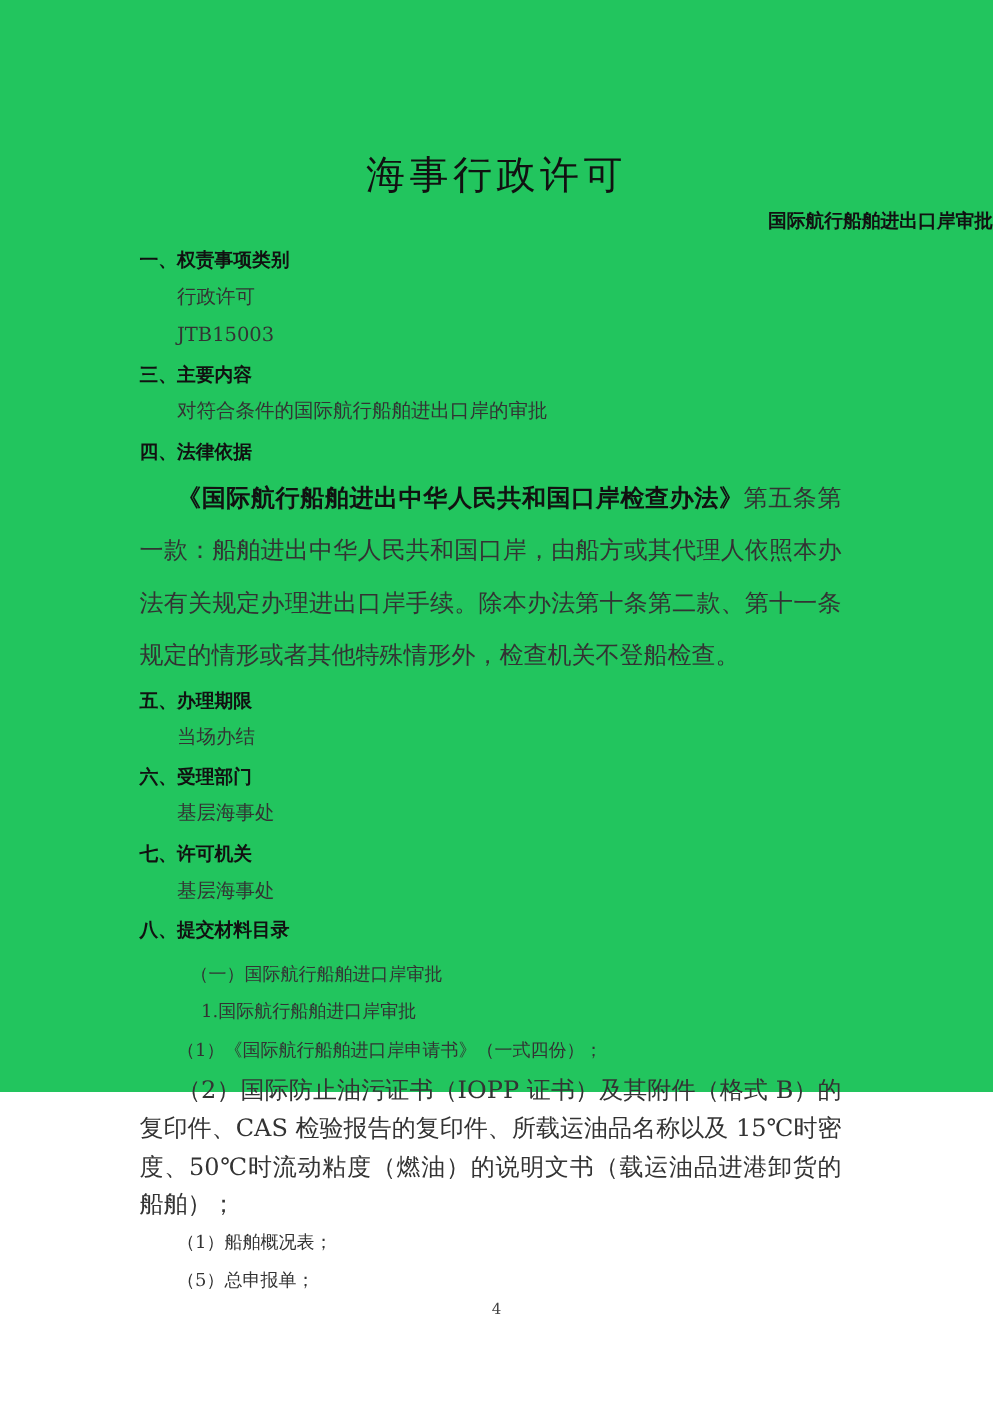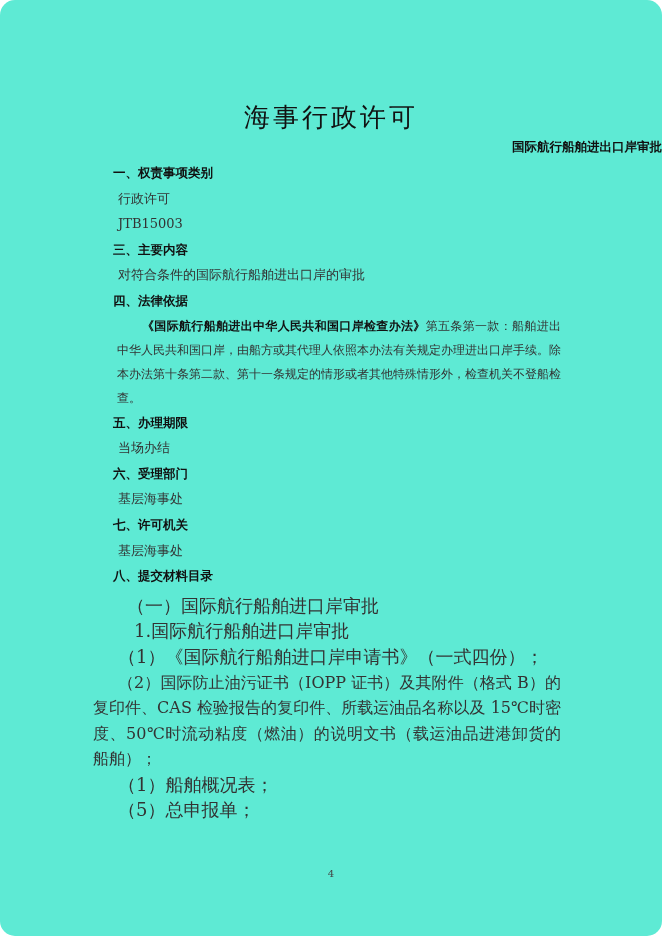--- a/index.html
+++ b/index.html
@@ -12,23 +12,22 @@
       height: 936px;
       position: relative;
       overflow: hidden;
       font-family: "DejaVu Serif", "Liberation Serif", serif;
       color: #222222;
     }
     .page {
       position: absolute;
       left: 0; top: 0;
       width: 662px;
-      height: 936px;
-      background: #5eead4;
-      border-radius: 15px;
+      height: 728px;
+      background: #22c55e;
     }
     .title {
       position: absolute;
       left: 0; width: 662px;
       top: 100px;
       text-align: center;
       font-family: "DejaVu Serif", "Liberation Serif", serif;
       font-size: 26px;
       letter-spacing: 3px;
       color: #111111;
@@ -52,47 +51,45 @@
       width: 468px;
     }
     .heading {
       font-family: "DejaVu Sans", "Liberation Sans", sans-serif;
       font-weight: bold;
       font-size: 12.5px;
       color: #111111;
       height: 25.6px;
       line-height: 18px;
       white-space: nowrap;
-      margin-left: 20px;
     }
     .value {
       font-size: 13px;
       color: #333333;
       padding-left: 25px;
       height: 25.6px;
       line-height: 18px;
       white-space: nowrap;
     }
     .para {
-      font-size: 12px;
+      font-size: 16px;
       color: #333333;
-      line-height: 24px;
+      line-height: 35px;
       text-align: justify;
       text-indent: 25px;
       margin-top: -4px;
       margin-bottom: 4px;
-      margin-left: 24px;
     }
     .para .lawname {
       font-family: "DejaVu Sans", "Liberation Sans", sans-serif;
       font-weight: bold;
       color: #111111;
     }
     .item {
-      font-size: 18px;
+      font-size: 12px;
       color: #333333;
       line-height: 25.6px;
       white-space: nowrap;
     }
     .item.i-sub { padding-left: 34px; }
     .item.i-num1 { padding-left: 41px; }
     .item.i-paren { padding-left: 25px; }
     .item.i-num2 { padding-left: 30px; }
     .item-block {
       font-size: 16px;

